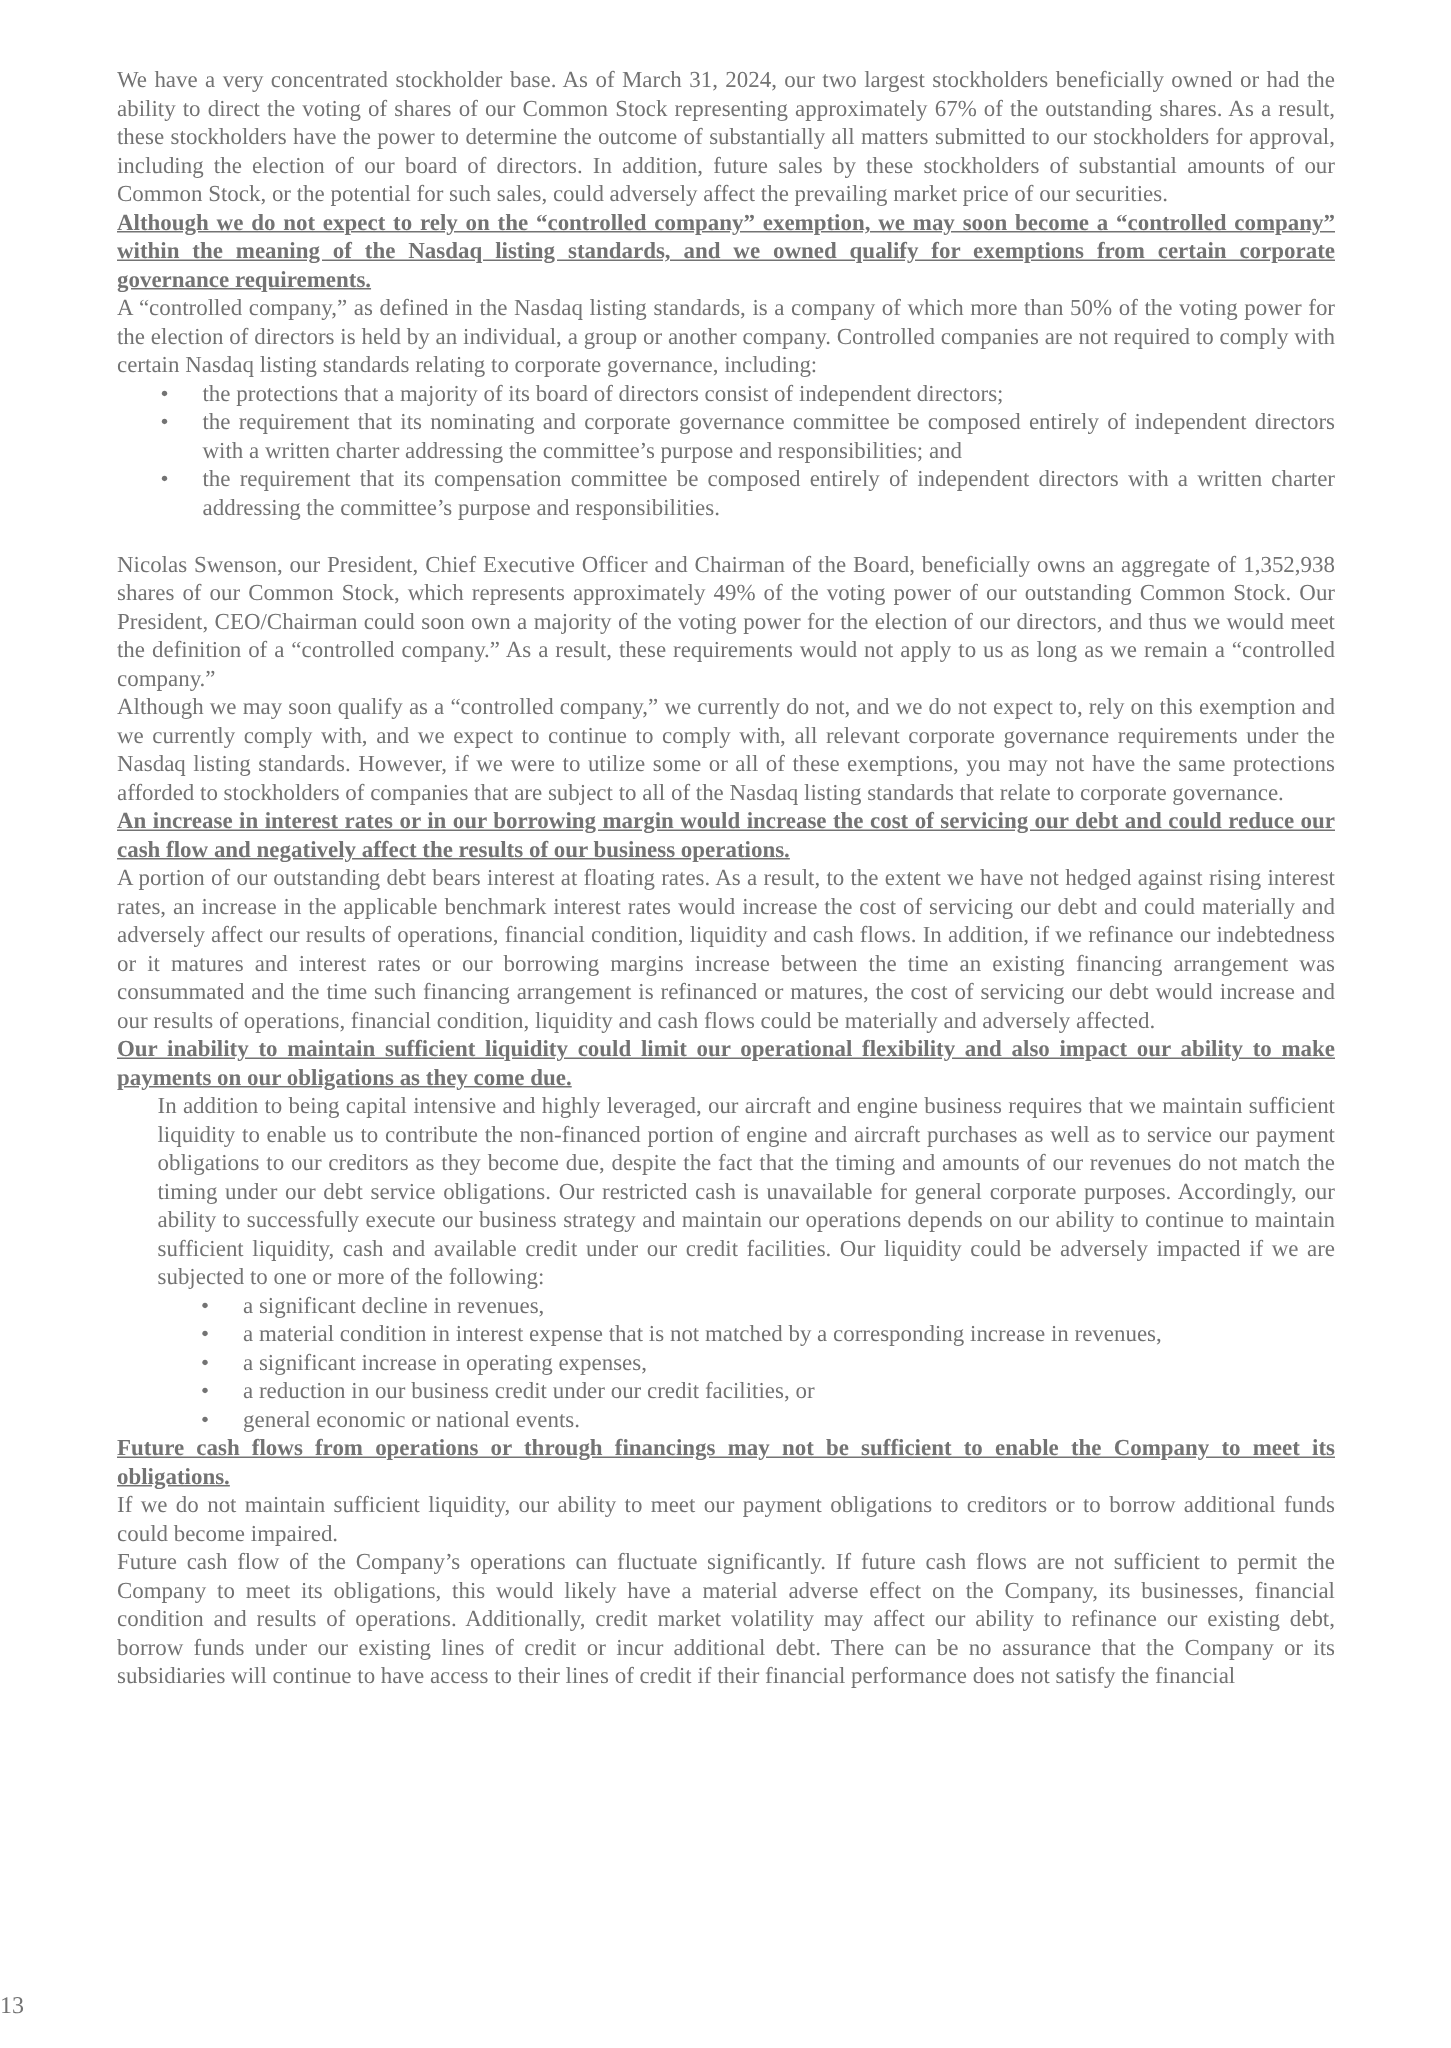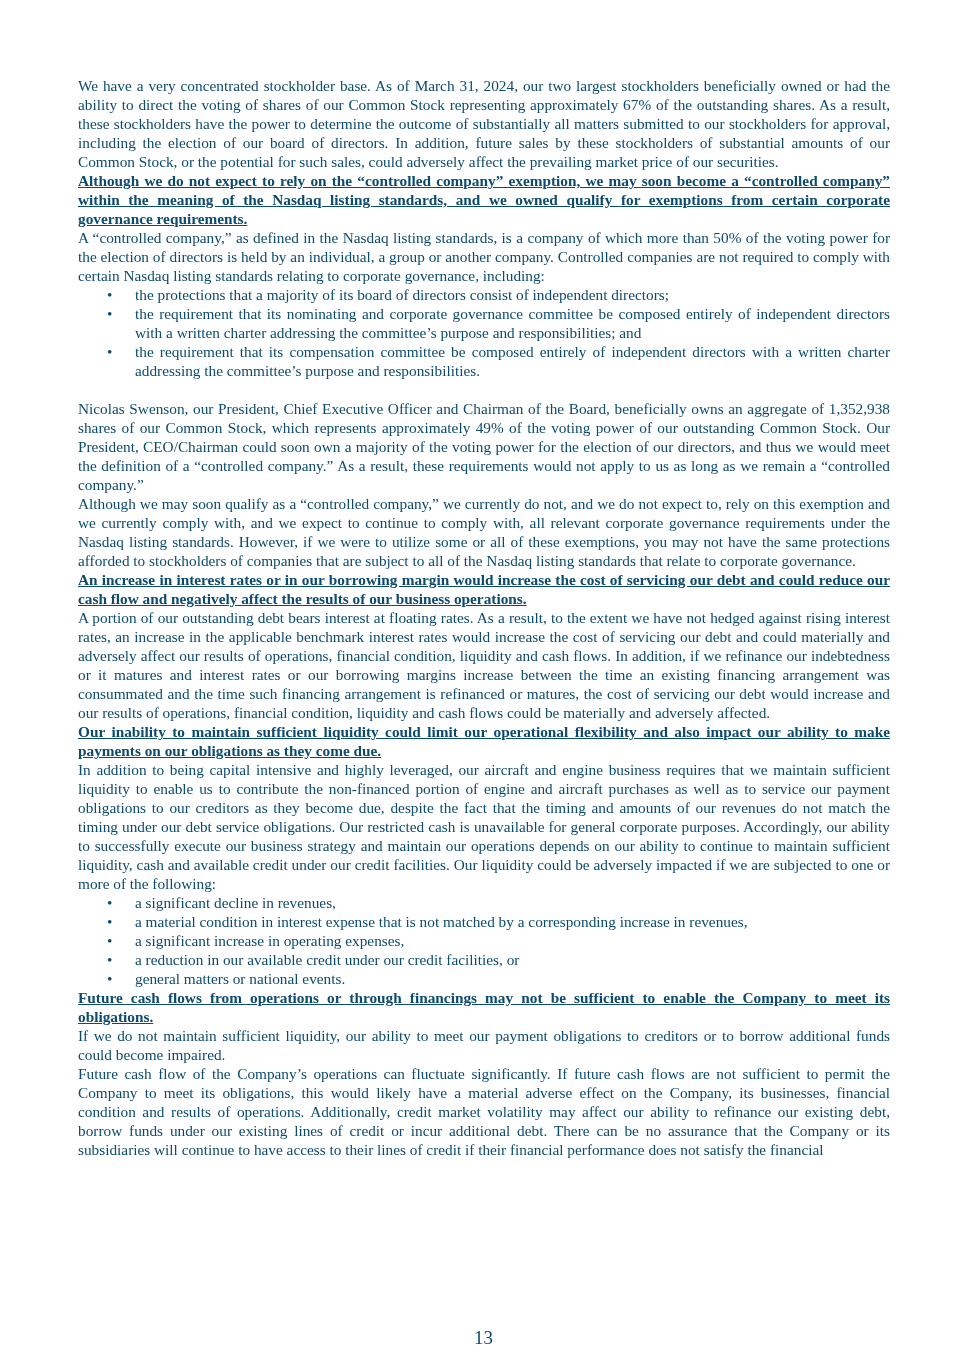--- a/index.html
+++ b/index.html
@@ -7,54 +7,54 @@
     padding: 0;
     background: #ffffff;
   }
   .page {
     position: relative;
     width: 967px;
     height: 1365px;
     margin: 0 auto;
     background: #ffffff;
     box-sizing: border-box;
-    padding: 76px 77px 0 78px;
+    padding: 44px 77px 0 78px;
     font-family: "Liberation Serif", serif;
     font-size: 15.3px;
     line-height: 19px;
-    color: #0c4a6e;
+    color: #737373;
     overflow: hidden;
   }
   .doc-body p { margin: 0; }
   .block {
     margin: 0 0 19px 0;
     text-align: justify;
   }
-  .block.tight { margin-bottom: 0; }
+  .block.tight { margin-bottom: 0; margin-left: 27px; }
   .heading {
     font-weight: bold;
     text-decoration: underline;
   }
   .bullet-list { text-align: left; }
   .bullet-item { display: flex; }
   .bullet-marker {
     flex: 0 0 28px;
     margin-left: 29px;
   }
   .bullet-text {
     flex: 1;
     text-align: justify;
   }
   .footer {
     position: absolute;
     left: 0;
     bottom: 18px;
     width: 100%;
-    text-align: center;
-    font-size: 19px;
+    text-align: left;
+    font-size: 16px;
   }
 </style>
 </head>
 <body>
 
 <div class="page">
   <div class="doc-body">
       <p class="block para">We have a very concentrated stockholder base. As of March 31, 2024, our two largest stockholders beneficially owned or had the ability to direct the voting of shares of our Common Stock representing approximately 67% of the outstanding shares. As a result, these stockholders have the power to determine the outcome of substantially all matters submitted to our stockholders for approval, including the election of our board of directors. In addition, future sales by these stockholders of substantial amounts of our Common Stock, or the potential for such sales, could adversely affect the prevailing market price of our securities.</p>
       <p class="block heading">Although we do not expect to rely on the “controlled company” exemption, we may soon become a “controlled company” within the meaning of the Nasdaq listing standards, and we owned qualify for exemptions from certain corporate governance requirements. </p>
       <p class="block para">A “controlled company,” as defined in the Nasdaq listing standards, is a company of which more than 50% of the voting power for the election of directors is held by an individual, a group or another company. Controlled companies are not required to comply with certain Nasdaq listing standards relating to corporate governance, including:</p>
@@ -86,25 +86,25 @@
         <div class="bullet-item">
           <span class="bullet-marker">•</span>
           <span class="bullet-text">a material condition in interest expense that is not matched by a corresponding increase in revenues,</span>
         </div>
         <div class="bullet-item">
           <span class="bullet-marker">•</span>
           <span class="bullet-text">a significant increase in operating expenses,</span>
         </div>
         <div class="bullet-item">
           <span class="bullet-marker">•</span>
-          <span class="bullet-text">a reduction in our available credit under our credit facilities, or</span>
+          <span class="bullet-text">a reduction in our business credit under our credit facilities, or</span>
         </div>
         <div class="bullet-item">
           <span class="bullet-marker">•</span>
-          <span class="bullet-text">general matters or national events.</span>
+          <span class="bullet-text">general economic or national events.</span>
         </div>
       </div>
       <p class="block heading">Future cash flows from operations or through financings may not be sufficient to enable the Company to meet its obligations.</p>
       <p class="block para">If we do not maintain sufficient liquidity, our ability to meet our payment obligations to creditors or to borrow additional funds could become impaired.</p>
       <p class="block para">Future cash flow of the Company’s operations can fluctuate significantly.  If future cash flows are not sufficient to permit the Company to meet its obligations, this would likely have a material adverse effect on the Company, its businesses, financial condition and results of operations. Additionally, credit market volatility may affect our ability to refinance our existing debt, borrow funds under our existing lines of credit or incur additional debt. There can be no assurance that the Company or its subsidiaries will continue to have access to their lines of credit if their financial performance does not satisfy the financial</p>
     </div>
   <div class="footer">
     <span>13</span>
   </div>
 </div>

